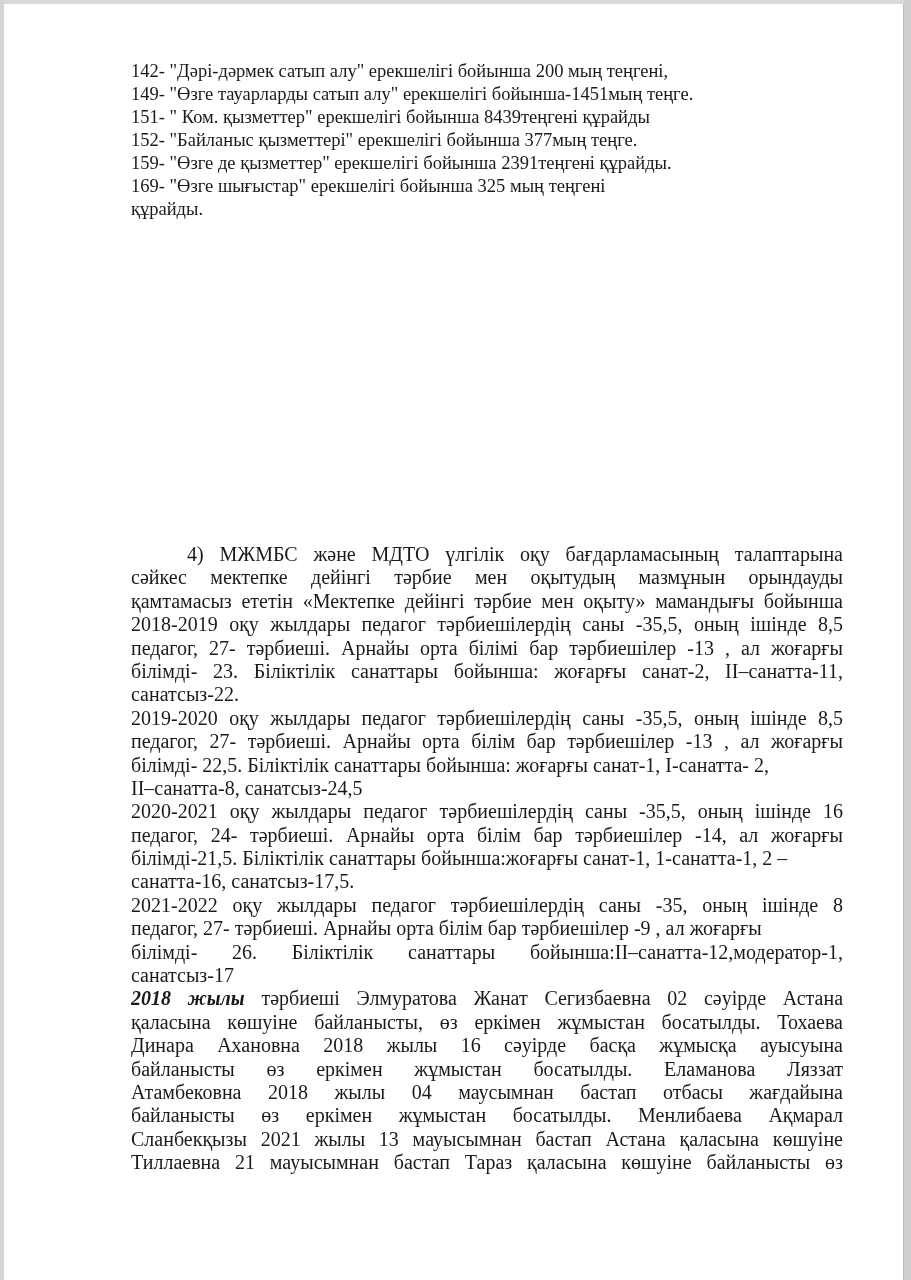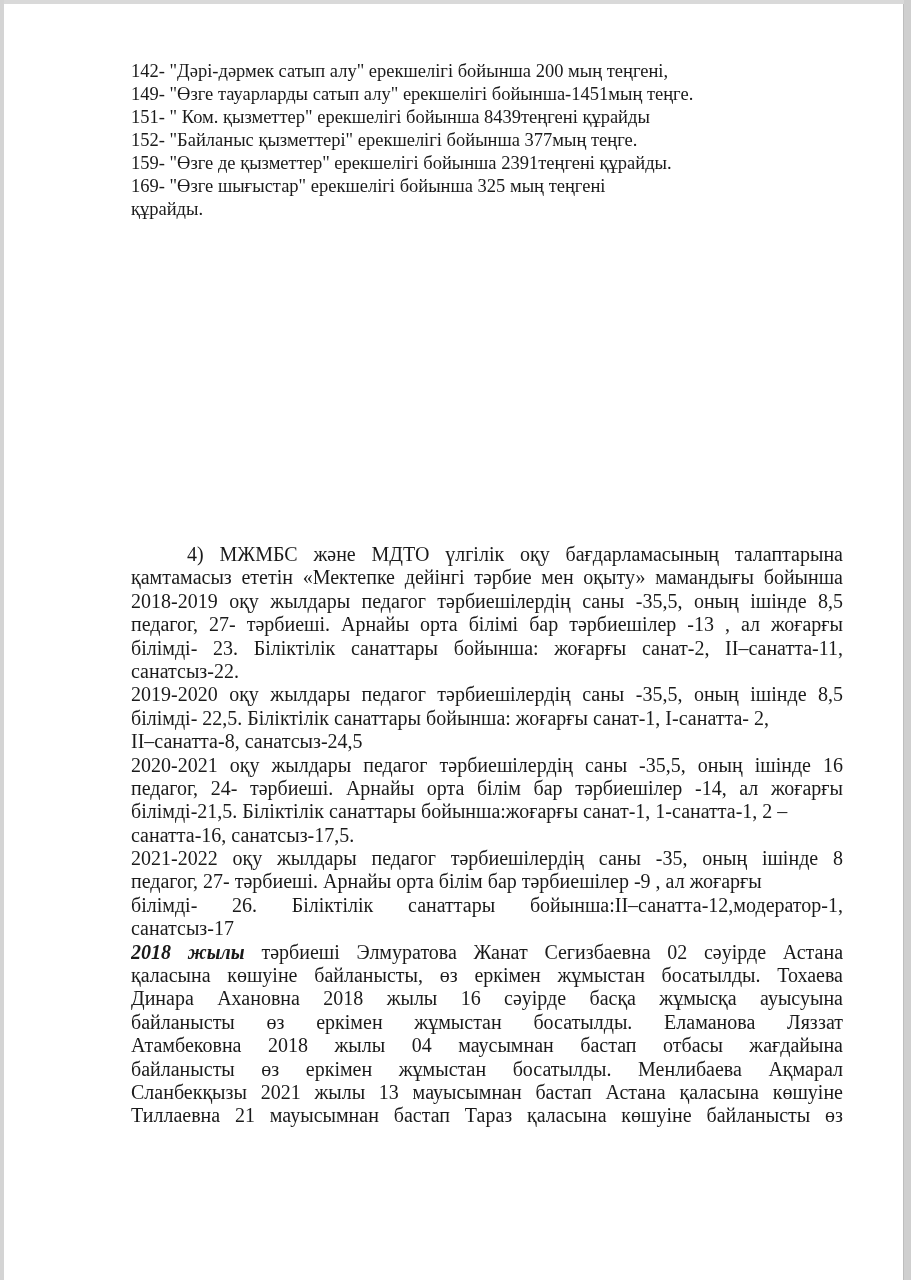--- a/index.html
+++ b/index.html
@@ -95,32 +95,34 @@
     <span class="line">151- " Ком. қызметтер" ерекшелігі бойынша 8439теңгені құрайды</span>
     <span class="line">152- "Байланыс қызметтері" ерекшелігі бойынша 377мың теңге.</span>
     <span class="line">159- "Өзге де қызметтер" ерекшелігі бойынша 2391теңгені құрайды.</span>
     <span class="line">169- "Өзге шығыстар" ерекшелігі бойынша 325 мың теңгені</span>
     <span class="line">құрайды.</span>
   </div>
 
   <div class="text main-block">
     <div>
       <span class="line indent">4) МЖМБС және МДТО үлгілік оқу бағдарламасының талаптарына</span>
+      <span class="line">сәйкес мектепке дейінгі тәрбие мен оқытудың мазмұнын орындауды</span>
       <span class="line">қамтамасыз ететін «Мектепке дейінгі тәрбие мен оқыту» мамандығы бойынша</span>
     </div>
 
     <div>
       <span class="line">2018-2019 оқу жылдары педагог тәрбиешілердің саны -35,5, оның ішінде 8,5</span>
       <span class="line">педагог, 27- тәрбиеші.  Арнайы орта білімі бар тәрбиешілер -13 , ал жоғарғы</span>
       <span class="line">білімді- 23. Біліктілік санаттары бойынша: жоғарғы санат-2, ІІ–санатта-11,</span>
       <span class="line last">санатсыз-22.</span>
     </div>
 
     <div>
       <span class="line">2019-2020 оқу жылдары педагог тәрбиешілердің саны -35,5, оның ішінде 8,5</span>
+      <span class="line">педагог, 27- тәрбиеші.  Арнайы орта білім бар тәрбиешілер -13 , ал жоғарғы</span>
       <span class="line last">білімді- 22,5. Біліктілік санаттары бойынша: жоғарғы санат-1, І-санатта- 2,</span>
       <span class="line last">ІІ–санатта-8, санатсыз-24,5</span>
     </div>
 
     <div>
       <span class="line">2020-2021 оқу жылдары педагог тәрбиешілердің саны -35,5, оның ішінде 16</span>
       <span class="line">педагог, 24- тәрбиеші.  Арнайы орта білім бар тәрбиешілер -14, ал жоғарғы</span>
       <span class="line last">білімді-21,5. Біліктілік санаттары бойынша:жоғарғы санат-1, 1-санатта-1, 2 –</span>
       <span class="line last">санатта-16, санатсыз-17,5.</span>
     </div>

